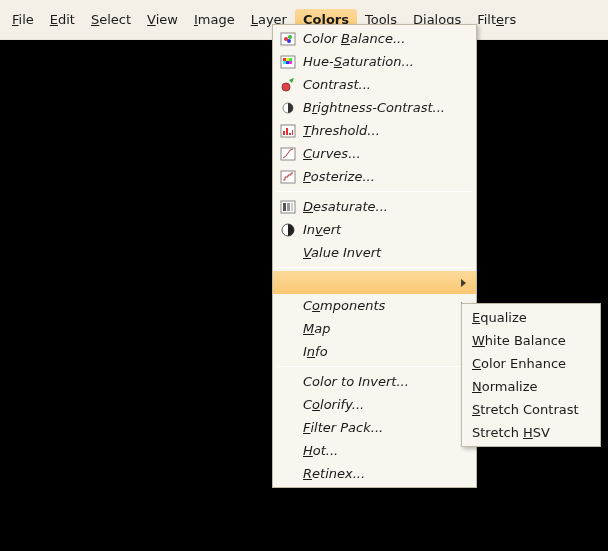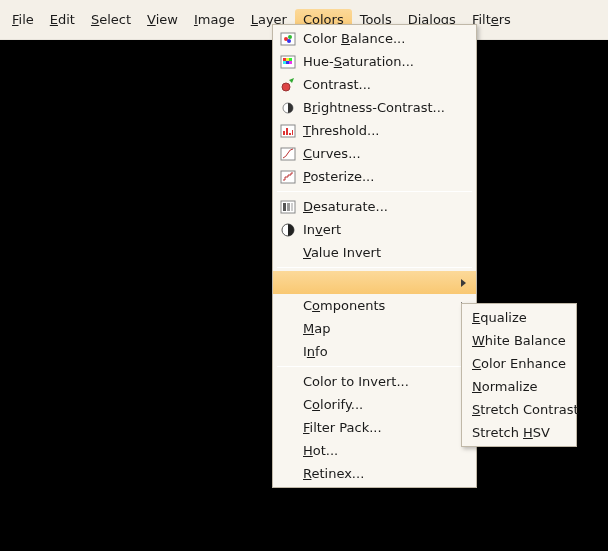--- a/index.html
+++ b/index.html
@@ -22,38 +22,40 @@
     padding: 0 4px;
     border-bottom: 1px solid #e8e4dc;
   }
   .menubar-item {
     padding: 3px 8px;
     cursor: default;
   }
   .menubar-item.open {
     background: linear-gradient(#fcd999, #f9c872);
     border-radius: 3px 3px 0 0;
+    font-weight: bold;
   }
   .mnemonic { text-decoration: underline; }
   .dropdown {
     position: absolute;
     background: #f9f6f0;
     border: 1px solid #c0b8a8;
     box-shadow: 2px 2px 4px rgba(0,0,0,0.25);
     padding: 2px 0;
   }
   .colors-menu {
     top: 24px;
     left: 272px;
     width: 205px;
+    font-style: italic;
   }
   .auto-menu {
     top: 303px;
     left: 461px;
-    width: 116px;
+    width: 140px;
   }
   .menu-item {
     display: flex;
     align-items: center;
     height: 23px;
     padding: 0 10px 0 6px;
     cursor: default;
     position: relative;
   }
   .menu-item.highlight {

